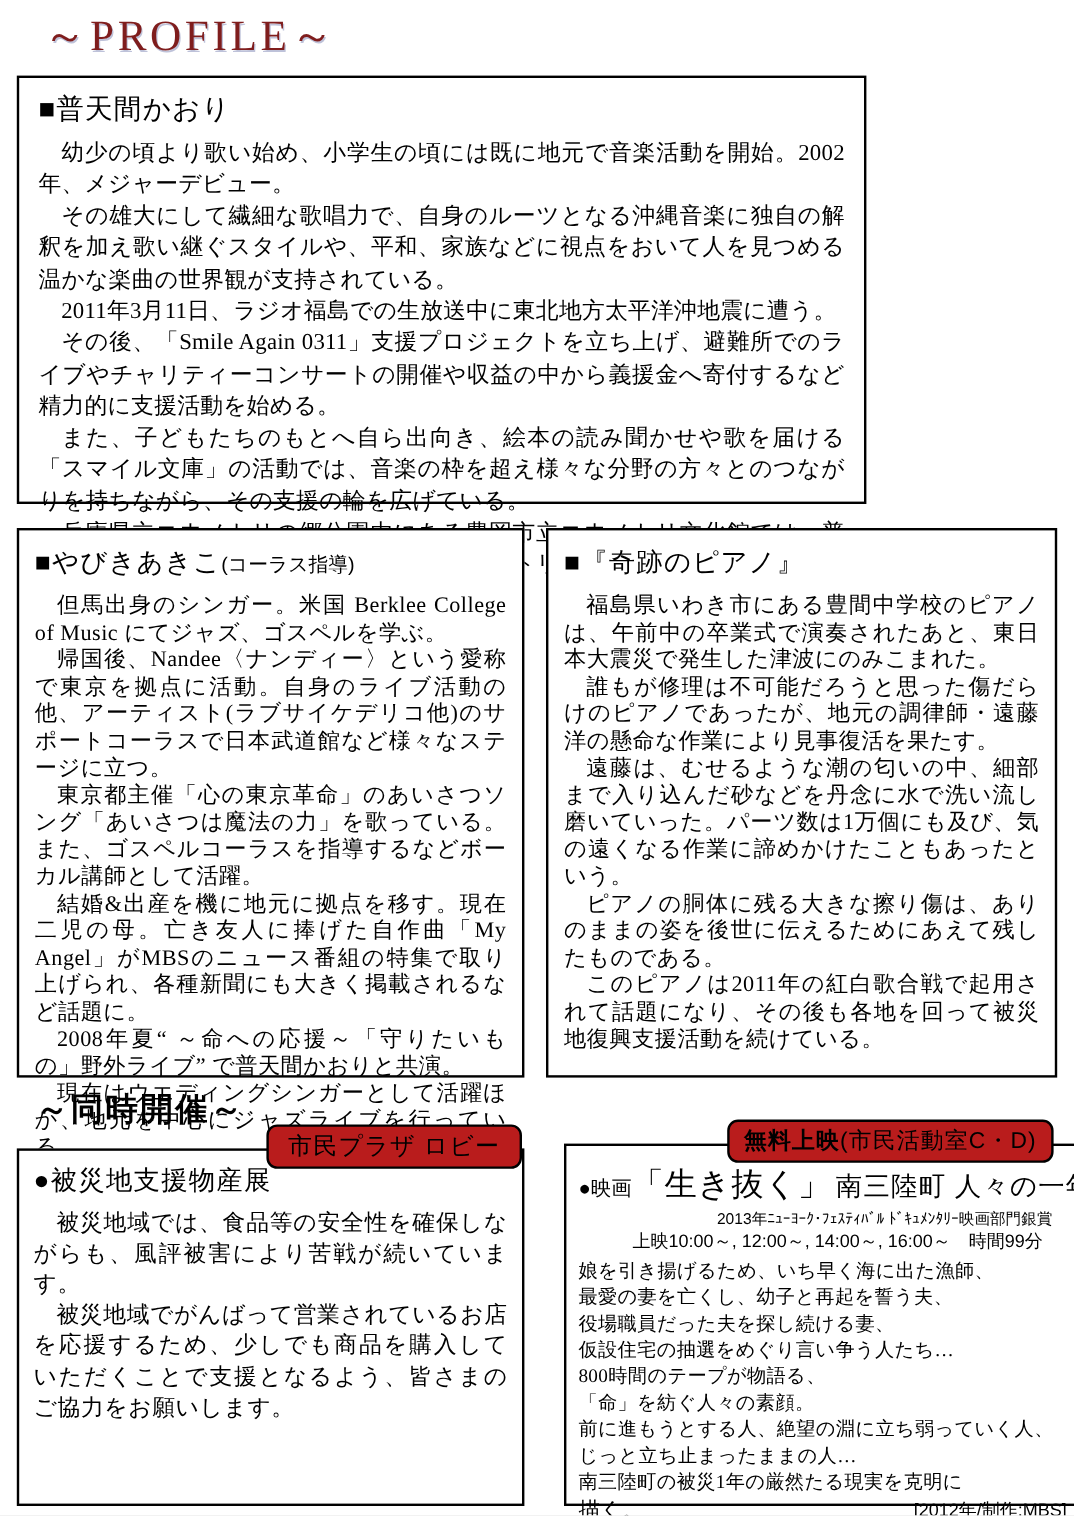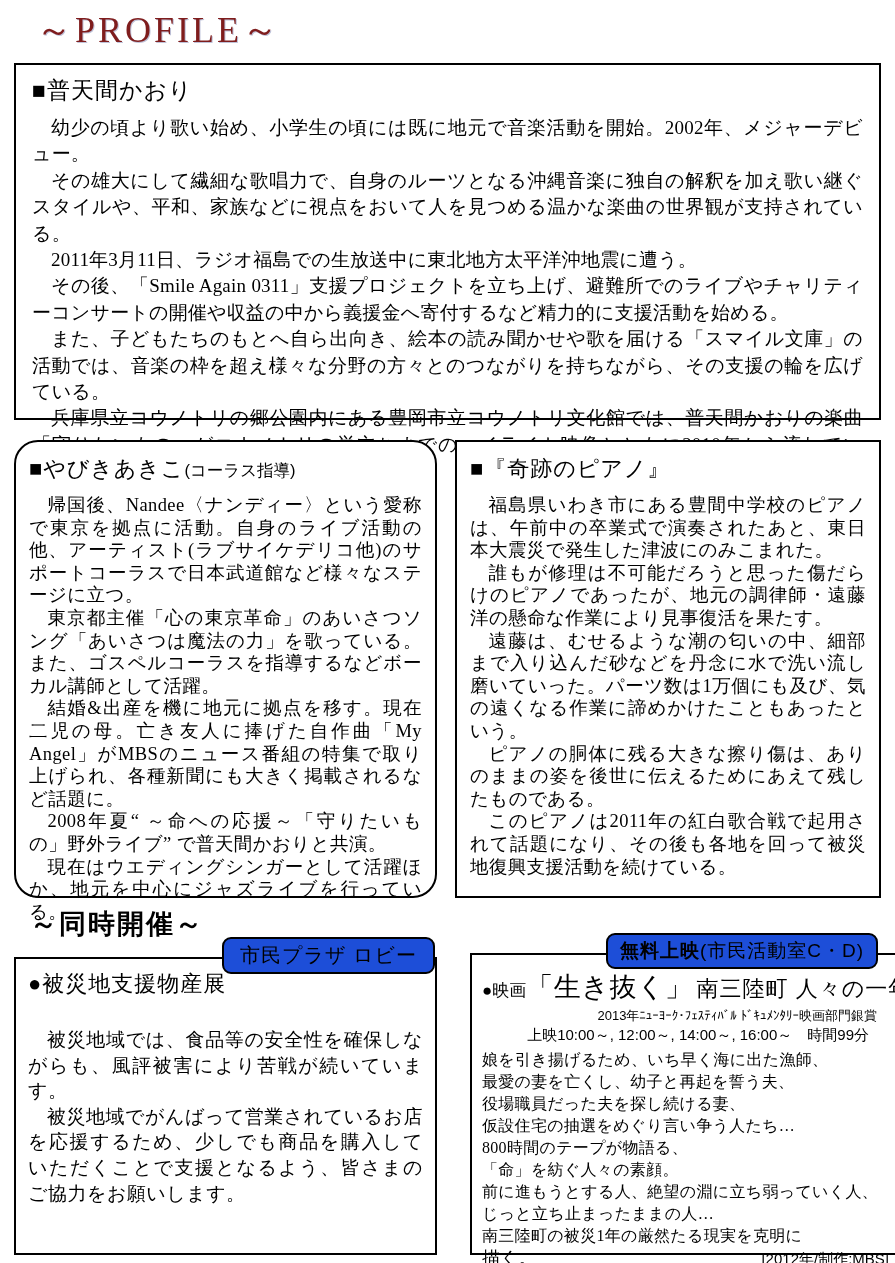--- a/index.html
+++ b/index.html
@@ -17,58 +17,58 @@
     font-size:36px; letter-spacing:3px; color:#7f1d1d;
     text-shadow:1px 1px 0 rgba(110,120,170,0.45);
   }
 
   .frame {
     position:absolute; box-sizing:border-box;
     border:2px solid #000; background:#fff;
   }
 
   
-  .box-futenma { left:14px; top:63px; width:867px; height:357px; padding:10px 16px 6px 16px; }
+  .box-futenma { left:14px; top:63px; width:708px; height:357px; padding:10px 16px 6px 16px; }
   .box-head {
     font-family:"Liberation Sans","DejaVu Sans",sans-serif;
     font-size:23px; font-weight:500; letter-spacing:1px; margin:0 0 9px 0;
   }
   .box-futenma p {
     margin:0; font-size:19px; line-height:26.4px; text-indent:1em;
     text-align:justify; letter-spacing:0.2px;
   }
 
   
-  .box-yabiki { left:14px;  top:440px; width:423px; height:458px; padding:12px 13px 6px 13px;border-radius:24px; }
+  .box-yabiki { left:14px;  top:440px; width:423px; height:458px; padding:12px 13px 6px 13px; }
   .box-piano  { left:455px; top:440px; width:426px; height:458px; padding:12px 13px 6px 13px; }
   .head-sub { font-size:16.5px; font-weight:400; letter-spacing:0; }
   .box-yabiki .box-head, .box-piano .box-head { font-size:22px; margin-bottom:10px; }
   .box-yabiki p, .box-piano p {
     margin:0; font-size:18.5px; line-height:22.6px; text-indent:1em;
     text-align:justify; letter-spacing:0.4px;
   }
 
   
   .dousai-head {
     position:absolute; left:30px; top:906px;
     font-size:27px; font-weight:700; letter-spacing:2px;
   }
   .tag-label {
-    position:absolute; z-index:3; background:#1d4ed8;
+    position:absolute; z-index:3; background:#b91c1c;
     border:2px solid #000; border-radius:9px;
     font-family:"Liberation Sans","DejaVu Sans",sans-serif;
     font-size:20px; padding:3px 16px; letter-spacing:1px; white-space:nowrap;
   }
   .tag-lobby { left:222px; top:937px; }
   .tag-free  { left:606px; top:933px; font-size:19px; padding:3px 12px; }
   .tag-free .tag-bold { font-weight:700; }
 
   
   .box-bussan { left:14px; top:957px; width:423px; height:298px; padding:10px 12px 6px 12px; z-index:1; }
-  .box-bussan .box-head { font-size:22px; margin-bottom:28px; }
+  .box-bussan .box-head { font-size:22px; margin-bottom:8px; }
   .box-bussan p {
     margin:0; font-size:19px; line-height:25.6px; text-indent:1em;
     text-align:justify; letter-spacing:0.5px;
   }
 
   
   .box-movie { left:450px; top:953px; width:431px; height:302px; padding:14px 10px 4px 10px; z-index:1;margin-left:20px; }
   .mv-title { font-family:"Liberation Sans","DejaVu Sans",sans-serif; white-space:nowrap; margin-bottom:2px; }
   .mv-bullet { font-size:17px; }
   .mv-prefix { font-size:17px; }
@@ -104,20 +104,21 @@
     <p>2011年3月11日、ラジオ福島での生放送中に東北地方太平洋沖地震に遭う。</p>
     <p>その後、「Smile Again 0311」支援プロジェクトを立ち上げ、避難所でのライブやチャリティーコンサートの開催や収益の中から義援金へ寄付するなど精力的に支援活動を始める。</p>
     <p>また、子どもたちのもとへ自ら出向き、絵本の読み聞かせや歌を届ける「スマイル文庫」の活動では、音楽の枠を超え様々な分野の方々とのつながりを持ちながら、その支援の輪を広げている。</p>
     <p>兵庫県立コウノトリの郷公園内にある豊岡市立コウノトリ文化館では、普天間かおりの楽曲「守りたいもの」がコウノトリの巣立ちまでのハイライト映像とともに2010年から流れている。</p>
   </div>
 
   <div class="frame box-yabiki">
     <div class="box-head sans">
       <span>■やびきあきこ</span><span class="head-sub">(コーラス指導)</span>
     </div>
+    <p>但馬出身のシンガー。米国 Berklee College of Music にてジャズ、ゴスペルを学ぶ。</p>
     <p>帰国後、Nandee〈ナンディー〉という愛称で東京を拠点に活動。自身のライブ活動の他、アーティスト(ラブサイケデリコ他)のサポートコーラスで日本武道館など様々なステージに立つ。</p>
     <p>東京都主催「心の東京革命」のあいさつソング「あいさつは魔法の力」を歌っている。また、ゴスペルコーラスを指導するなどボーカル講師として活躍。</p>
     <p>結婚&amp;出産を機に地元に拠点を移す。現在二児の母。亡き友人に捧げた自作曲「My Angel」がMBSのニュース番組の特集で取り上げられ、各種新聞にも大きく掲載されるなど話題に。</p>
     <p>2008年夏“ ～命への応援～「守りたいもの」野外ライブ” で普天間かおりと共演。</p>
     <p>現在はウエディングシンガーとして活躍ほか、地元を中心にジャズライブを行っている。</p>
   </div>
 
   <div class="frame box-piano">
     <div class="box-head sans">■『奇跡のピアノ』</div>
     <p>福島県いわき市にある豊間中学校のピアノは、午前中の卒業式で演奏されたあと、東日本大震災で発生した津波にのみこまれた。</p>

